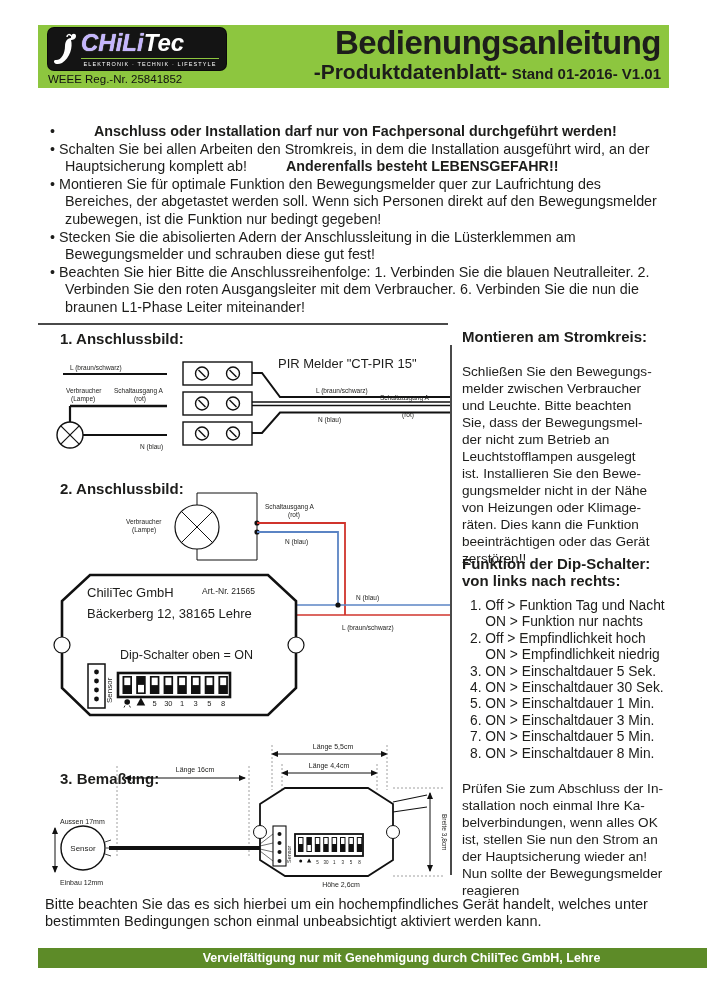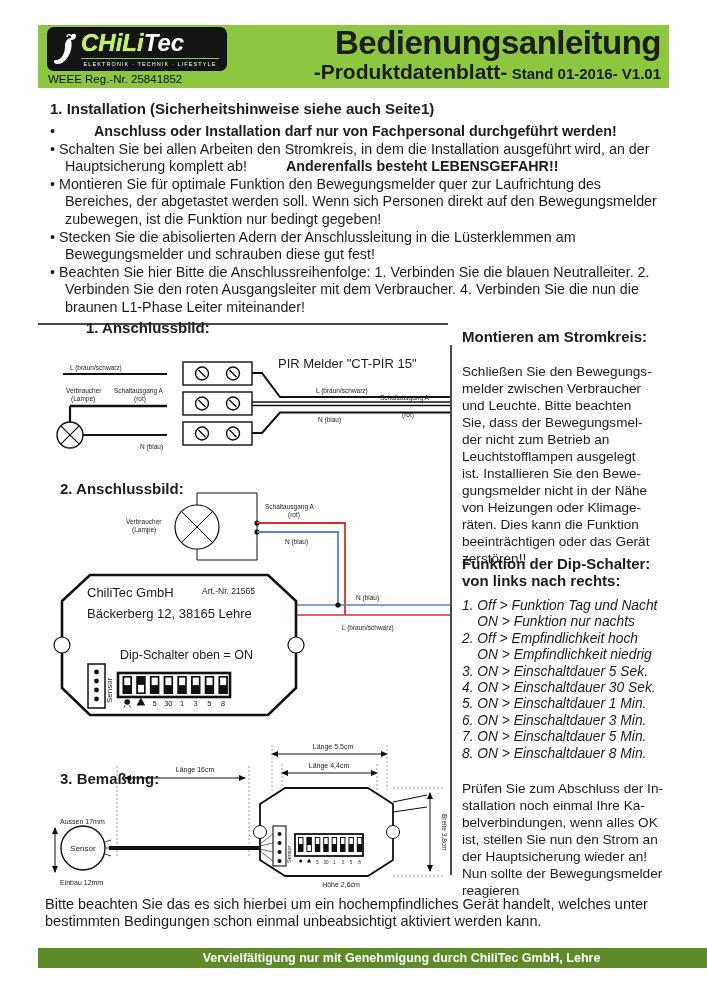--- a/index.html
+++ b/index.html
@@ -4,21 +4,21 @@
 <style>
   html,body{margin:0;padding:0;background:#ffffff;}
   body{font-family:"Liberation Sans",sans-serif;color:#1d1d1b;}
   .page{position:relative;width:707px;height:1000px;background:#fff;overflow:hidden;}
 
   
   .header{position:absolute;left:38px;top:25px;width:631px;height:63px;background:#8dc63f;}
   .logo{position:absolute;left:10px;top:3px;width:178px;height:42px;background:#141414;border-radius:6px;box-shadow:0 0 0 1px #0a0a0a;}
   .logo svg{position:absolute;left:3px;top:3px;}
   .brand{position:absolute;left:33px;top:1px;font-size:24px;font-weight:bold;font-style:italic;white-space:nowrap;}
-  .brand .chili{color:#bef264;text-shadow:0 0 1px #fff;}
+  .brand .chili{color:#c4b5fd;text-shadow:0 0 1px #fff;}
   .brand .tec{color:#ffffff;}
   .logo-tagline{position:absolute;left:33px;top:30px;width:138px;font-size:5.5px;color:#fff;letter-spacing:1.1px;border-top:1.5px solid #8dc63f;padding-top:1.5px;text-align:center;white-space:nowrap;}
   .weee{position:absolute;left:10px;top:48px;font-size:11.5px;color:#101010;}
   .header-title{position:absolute;right:8px;top:1px;text-align:right;line-height:1;}
   .title-main{font-size:33px;font-weight:bold;letter-spacing:-0.5px;}
   .title-line2{margin-top:2px;margin-left:29px;}
   .title-sub{font-size:21px;font-weight:bold;}
   .title-ver{font-size:15px;font-weight:bold;}
 
   
@@ -26,32 +26,32 @@
   .bullets{position:absolute;left:50px;top:123px;width:617px;margin:0;padding:0;list-style:none;font-size:14.3px;line-height:17.6px;}
   .bullets li{padding-left:15px;text-indent:-15px;}
   .bullets .b{font-weight:bold;margin-left:35px;}
 
   
   .hdiv{position:absolute;left:38px;top:323px;width:410px;height:2px;background:#4a4a4a;}
   .vdiv{position:absolute;left:450px;top:345px;width:2px;height:530px;background:#4a4a4a;}
 
   
   .diag-heading{position:absolute;font-size:15px;font-weight:bold;}
-  #d1h{left:60px;top:319px;margin-left:26px;} #d2h{left:60px;top:480px;} #d3h{left:60px;top:770px;}
+  #d1h{left:60px;top:330px;} #d2h{left:60px;top:480px;} #d3h{left:60px;top:770px;}
   #d1{position:absolute;left:50px;top:352px;} 
   #d2{position:absolute;left:50px;top:483px;} 
   #d3{position:absolute;left:45px;top:738px;}
   svg text{font-family:"Liberation Sans",sans-serif;fill:#1d1d1b;}
 
   
   .rc{position:absolute;left:462px;top:328px;width:206px;}
   .rc-h{position:absolute;font-size:15px;font-weight:bold;line-height:17px;white-space:pre-line;}
   .rc-p{position:absolute;font-size:13.6px;line-height:17px;white-space:pre-line;}
   #rc-h1{top:0;} #rc-p1{top:35px;} #rc-h2{top:227px;}
-  .rc-list{position:absolute;top:270px;left:0;margin:0;padding:0;list-style:none;font-size:13.8px;line-height:16.4px;font-style:italic;}
+  .rc-list{position:absolute;top:270px;left:8px;margin:0;padding:0;list-style:none;font-size:13.8px;line-height:16.4px;}
   .rc-list li{white-space:pre;}
   #rc-p2{top:452px;}
 
   
   .bottom-note{position:absolute;left:45px;top:896px;width:628px;font-size:14.5px;line-height:16.6px;white-space:pre-line;}
   .footer-bar{position:absolute;left:38px;top:948px;width:631px;height:20px;background:#5d8b28;color:#fff;font-size:12.5px;font-weight:bold;text-align:center;line-height:20px;padding-left:48px;}
 </style>
 </head>
 <body>
 
@@ -69,27 +69,26 @@
     <div class="weee">WEEE Reg.-Nr. 25841852</div>
     <div class="header-title">
       <div class="title-main">Bedienungsanleitung</div>
       <div class="title-line2">
         <span class="title-sub">-Produktdatenblatt-</span>
         <span class="title-ver">Stand 01-2016- V1.01</span>
       </div>
     </div>
   </div>
 
-  <div class="install-heading">1. Installation (Sicherheitshinweise siehe auch Seite1)</div>
   <ul class="bullets">
     <li><span>•</span> <span></span><span class="b">Anschluss oder Installation darf nur von Fachpersonal durchgeführt werden!</span></li>
     <li><span>•</span> <span>Schalten Sie bei allen Arbeiten den Stromkreis, in dem die Installation ausgeführt wird, an der Hauptsicherung komplett ab! </span><span class="b">Anderenfalls besteht LEBENSGEFAHR!!</span></li>
     <li><span>•</span> <span>Montieren Sie für optimale Funktion den Bewegungsmelder quer zur Laufrichtung des Bereiches, der abgetastet werden soll. Wenn sich Personen direkt auf den Bewegungsmelder zubewegen, ist die Funktion nur bedingt gegeben!</span><span class="b"></span></li>
     <li><span>•</span> <span>Stecken Sie die abisolierten Adern der Anschlussleitung in die Lüsterklemmen am Bewegungsmelder und schrauben diese gut fest!</span><span class="b"></span></li>
-    <li><span>•</span> <span>Beachten Sie hier Bitte die Anschlussreihenfolge: 1. Verbinden Sie die blauen Neutralleiter. 2. Verbinden Sie den roten Ausgangsleiter mit dem Verbraucher. 4. Verbinden Sie die nun die braunen L1-Phase Leiter miteinander!</span><span class="b"></span></li>
+    <li><span>•</span> <span>Beachten Sie hier Bitte die Anschlussreihenfolge: 1. Verbinden Sie die blauen Neutralleiter. 2. Verbinden Sie den roten Ausgangsleiter mit dem Verbraucher. 6. Verbinden Sie die nun die braunen L1-Phase Leiter miteinander!</span><span class="b"></span></li>
   </ul>
 
   <div class="hdiv"></div>
   <div class="vdiv"></div>
 
   <div class="diag-heading" id="d1h">1. Anschlussbild:</div>
   <svg id="d1" width="400" height="126" viewBox="0 0 400 126">
     <g stroke="#111" fill="none">
       <text x="20" y="18" font-size="6.5" stroke="none" fill="#1d1d1b">L (braun/schwarz)</text>
       <line x1="13" y1="22" x2="117" y2="22" stroke-width="2"></line>

